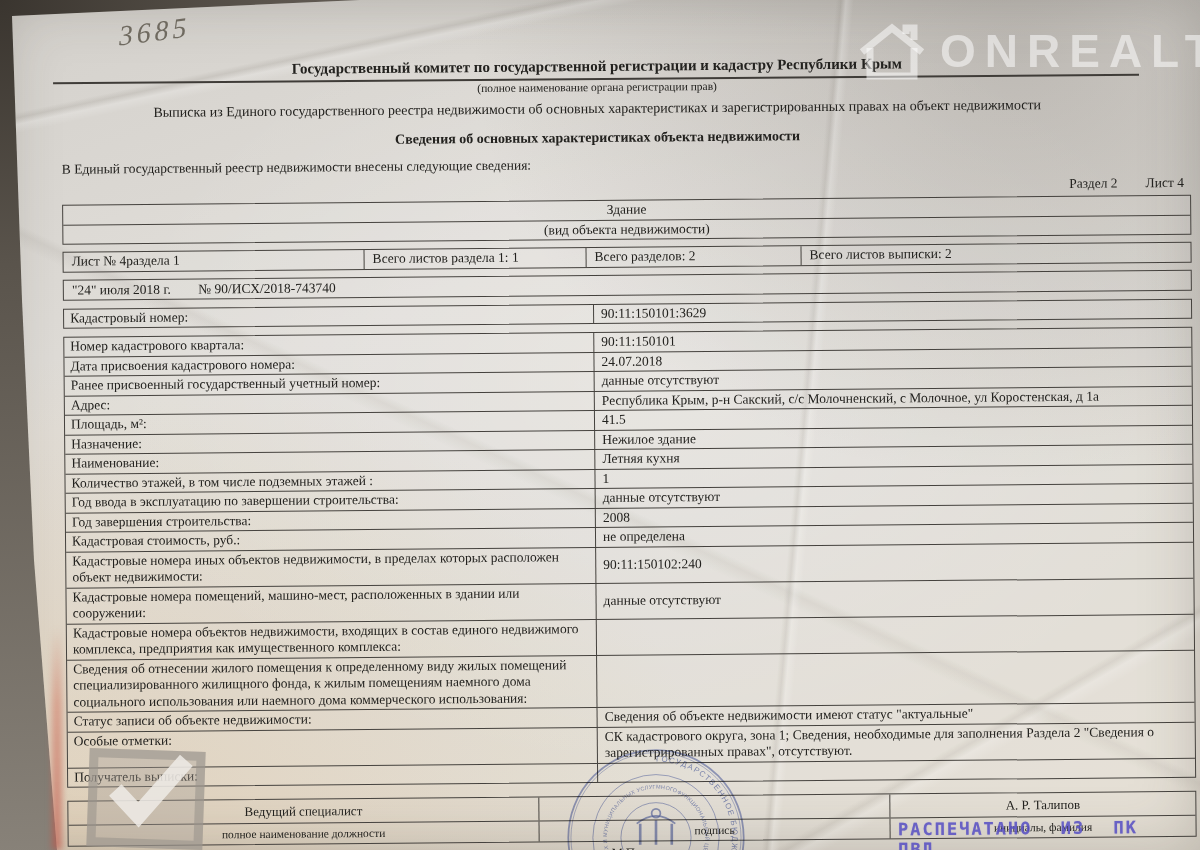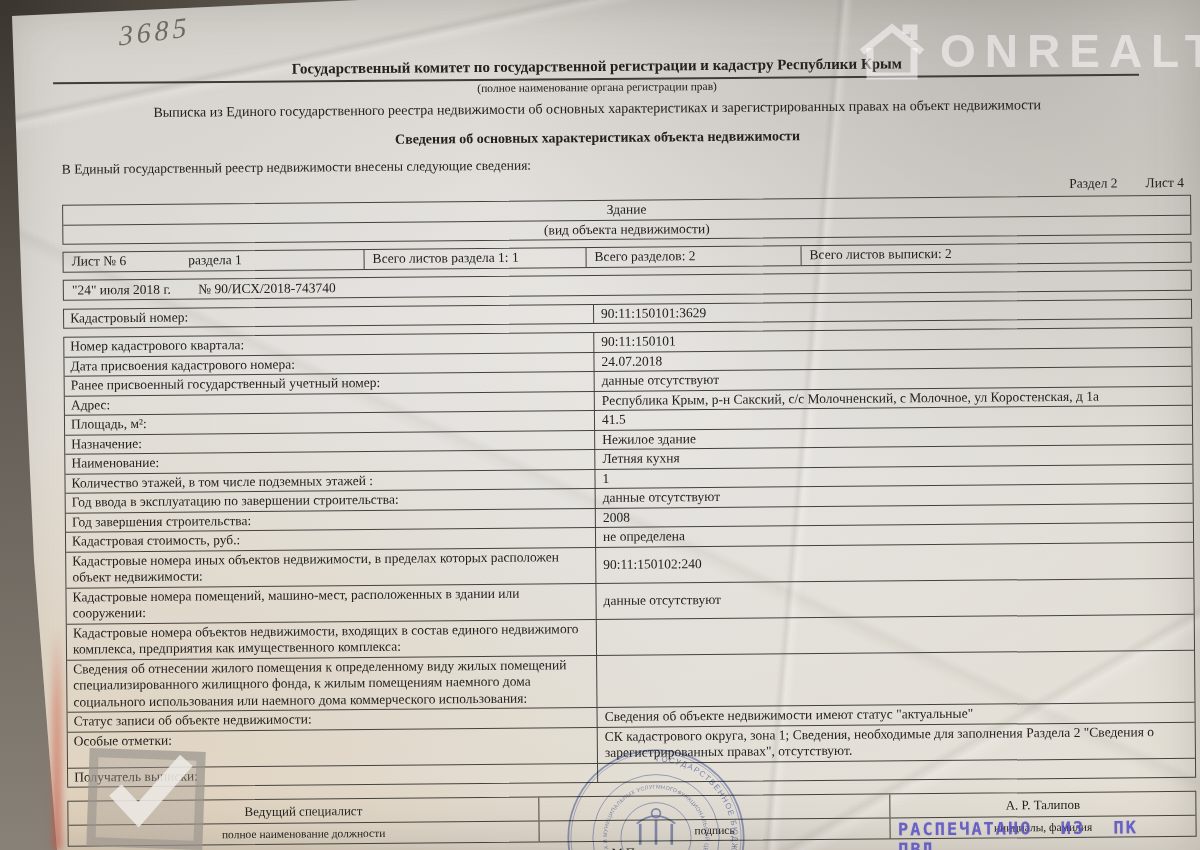--- a/index.html
+++ b/index.html
@@ -41,21 +41,21 @@
   .section-ref span{margin-left:28px;}
   
   .tbl{margin-left:64px;width:1129px;border:1.5px solid #45423e;font-size:13.5px;box-sizing:border-box;background:rgba(255,255,255,0.06);}
   .t-object{margin-top:4px;}
   .t-object .orow{text-align:center;padding:1px 4px;line-height:16.5px;}
   .t-object .orow + .orow{border-top:1.5px solid #45423e;}
   .t-sheets{margin-top:7px;display:flex;}
   .t-sheets .scell{padding:1px 8px;line-height:16.5px;box-sizing:border-box;}
   .t-sheets .scell + .scell{border-left:1.5px solid #45423e;}
   .c-sheet{width:300px;display:flex;}
-  .c-sheet .sub{margin-left:62px;}
+  .c-sheet .sub{}
   .c-tls{width:222px;}
   .c-ts{width:215px;}
   .c-tle{flex:1;}
   .t-date{margin-top:7px;padding:1px 8px;line-height:17px;box-sizing:border-box;}
   .t-date span + span{margin-left:24px;}
   .t-cad{margin-top:8px;display:flex;}
   .t-cad .tcell{padding:1px 6px;line-height:17px;box-sizing:border-box;}
   .t-main{margin-top:8px;}
   .trow{display:flex;}
   .trow + .trow{border-top:1.2px solid #45423e;}
@@ -104,21 +104,21 @@
       <span>Раздел 2</span><span>Лист 4</span>
     </div>
 
     <div class="tbl t-object">
       <div class="orow">Здание</div>
       <div class="orow">(вид объекта недвижимости)</div>
     </div>
 
     <div class="tbl t-sheets">
       <div class="scell c-sheet">
-        <span>Лист № 6</span>
+        <span>Лист № 4</span>
         <span class="sub">раздела 1</span>
       </div>
       <div class="scell c-tls">Всего листов раздела 1: 1</div>
       <div class="scell c-ts">Всего разделов: 2</div>
       <div class="scell c-tle">Всего листов выписки: 2</div>
     </div>
 
     <div class="tbl t-date">
       <span>"24" июля 2018 г.</span>
       <span>№ 90/ИСХ/2018-743740</span>

